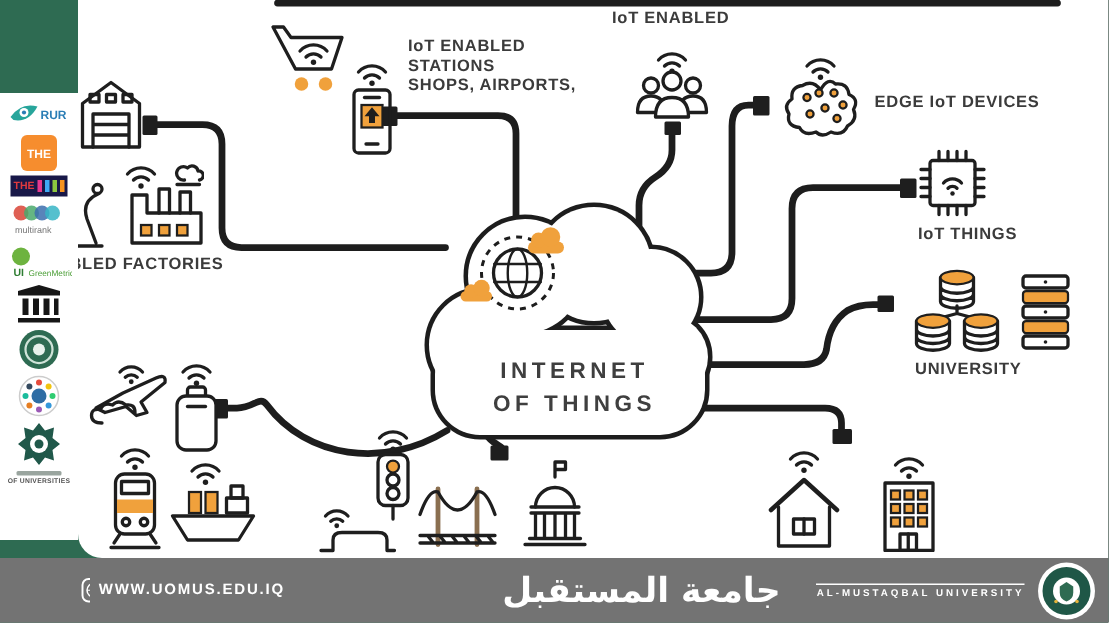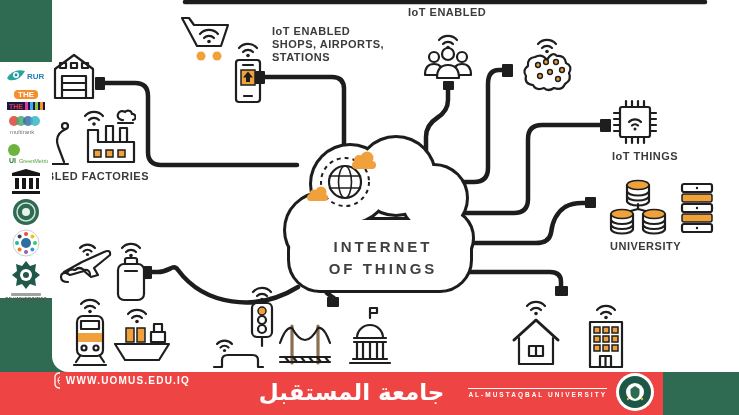--- a/index.html
+++ b/index.html
@@ -2,21 +2,21 @@
 <html><head>
 <meta charset="utf-8">
 <style>
   html,body{margin:0;padding:0;background:#555;}
   .page{position:relative;width:739px;height:415px;background:#2E6B52;overflow:hidden;
         font-family:"Liberation Sans",sans-serif;}
   
   .canvas{position:absolute;left:52px;top:0;width:687px;height:372px;background:#fff;
           border-bottom-left-radius:16px;overflow:hidden;}
   
-  .sidebar{position:absolute;left:0;top:62px;width:52px;height:236px;background:#fff;
+  .sidebar{position:absolute;left:0;top:62px;width:52px;height:298px;background:#fff;
            display:flex;flex-direction:column;align-items:center;gap:3px;padding-top:3px;box-sizing:border-box;}
   .greenblock{position:absolute;left:0;top:0;width:52px;height:62px;background:#2E6B52;}
   .icon-box{position:absolute;}
   .lbl{position:absolute;font-weight:700;font-size:11px;letter-spacing:.5px;color:#3b3b3b;
        line-height:13px;white-space:nowrap;}
   
   .ln{fill:none;stroke:#1e1e1e;stroke-width:2.2;stroke-linecap:round;stroke-linejoin:round;}
   .wf{fill:#fff;}
   .fo{fill:#F0A13C;stroke:none;}
   .fow{fill:#F0A13C;stroke:#1e1e1e;stroke-width:1.5;}
@@ -30,22 +30,22 @@
   
   .logo{display:flex;align-items:center;justify-content:center;}
   .the-badge{width:24px;height:24px;background:#F68D2E;border-radius:4px;color:#fff;
              font-weight:700;font-size:8px;display:flex;align-items:center;justify-content:center;}
   .the-impact{width:38px;height:14px;background:#181848;display:flex;align-items:center;gap:2px;padding:0 2px;box-sizing:border-box;}
   .the-impact .t{color:#e03a3e;font-weight:700;font-size:7px;}
   .the-impact .bar{width:4px;height:8px;}
   .caption{font-size:4.5px;color:#555;font-weight:700;text-align:center;letter-spacing:.2px;}
   .capbar{width:30px;height:3px;background:#9aa59f;border-radius:1px;margin:0 auto 1px auto;}
   
-  .footer{position:absolute;left:0;top:372px;width:663px;height:43px;background:#ef4444;
-          display:flex;align-items:flex-start;color:#fff;}
+  .footer{position:absolute;left:0;top:372px;width:739px;height:43px;background:#737373;
+          display:flex;align-items:center;color:#fff;}
   .f-left{padding-left:54px;width:190px;box-sizing:border-box;display:flex;flex-direction:column;gap:3px;}
   .f-row{display:flex;align-items:center;gap:6px;}
   .f-row .txt{font-weight:700;font-size:10px;letter-spacing:1.2px;}
   .f-center{width:290px;text-align:center;direction:rtl;font-family:"DejaVu Sans",sans-serif;line-height:1.1;}
   .f-ar1{font-size:12px;font-weight:700;}
   .f-ar2{font-size:10.5px;font-weight:700;}
   .f-ar3{font-size:11.5px;font-weight:700;}
   .f-right{flex:1;display:flex;align-items:center;justify-content:flex-end;gap:8px;padding-right:8px;}
   .uni-block{display:flex;flex-direction:row;align-items:center;gap:24px;}
   .uni-ar{font-family:"DejaVu Sans",sans-serif;font-size:23px;font-weight:700;line-height:24px;}
@@ -391,26 +391,27 @@
           </g>
         <rect class="ln" x="13" y="20" width="12" height="8" rx="2"></rect>
         <rect class="ln wf" x="6" y="26" width="26" height="36" rx="6"></rect>
         <path class="ln" d="M13,33 H25"></path>
       </svg>
     </div>
 
     <div class="lbl" style="left:-52px;top:170px">IoT ENABLED FACTORIES</div>
     <div class="lbl" style="left:220px;top:25px">
       <div>IoT ENABLED</div>
+        <div>STATIONS</div>
         <div>SHOPS, AIRPORTS,</div>
-        <div>STATIONS</div>
     </div>
     <div class="lbl" style="left:356px;top:6px">
       <div>IoT ENABLED</div>
     </div>
+    <div class="lbl" style="left:531px;top:62px">EDGE IoT DEVICES</div>
     <div class="lbl" style="left:560px;top:150px">IoT THINGS</div>
     <div class="lbl" style="left:558px;top:240px">UNIVERSITY</div>
   </div>
 
   <div class="greenblock"></div>
 
   <div class="sidebar">
     <div class="logo">
       <svg width="44" height="22">
         <path d="M3,13 Q10,3 21,6 Q15,17 5,15 Z" fill="#27A59B"></path>

